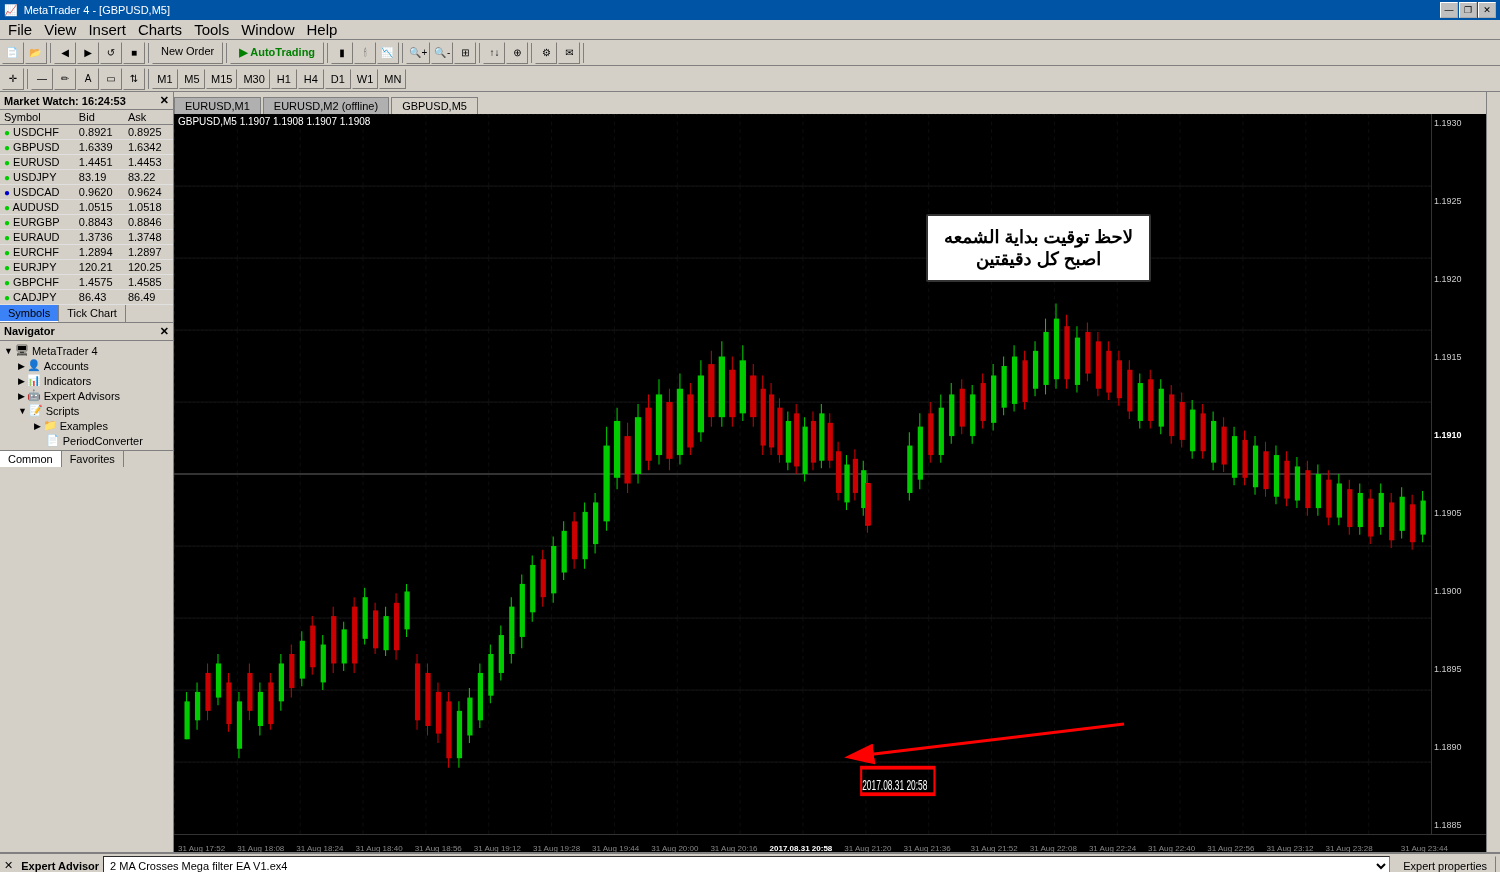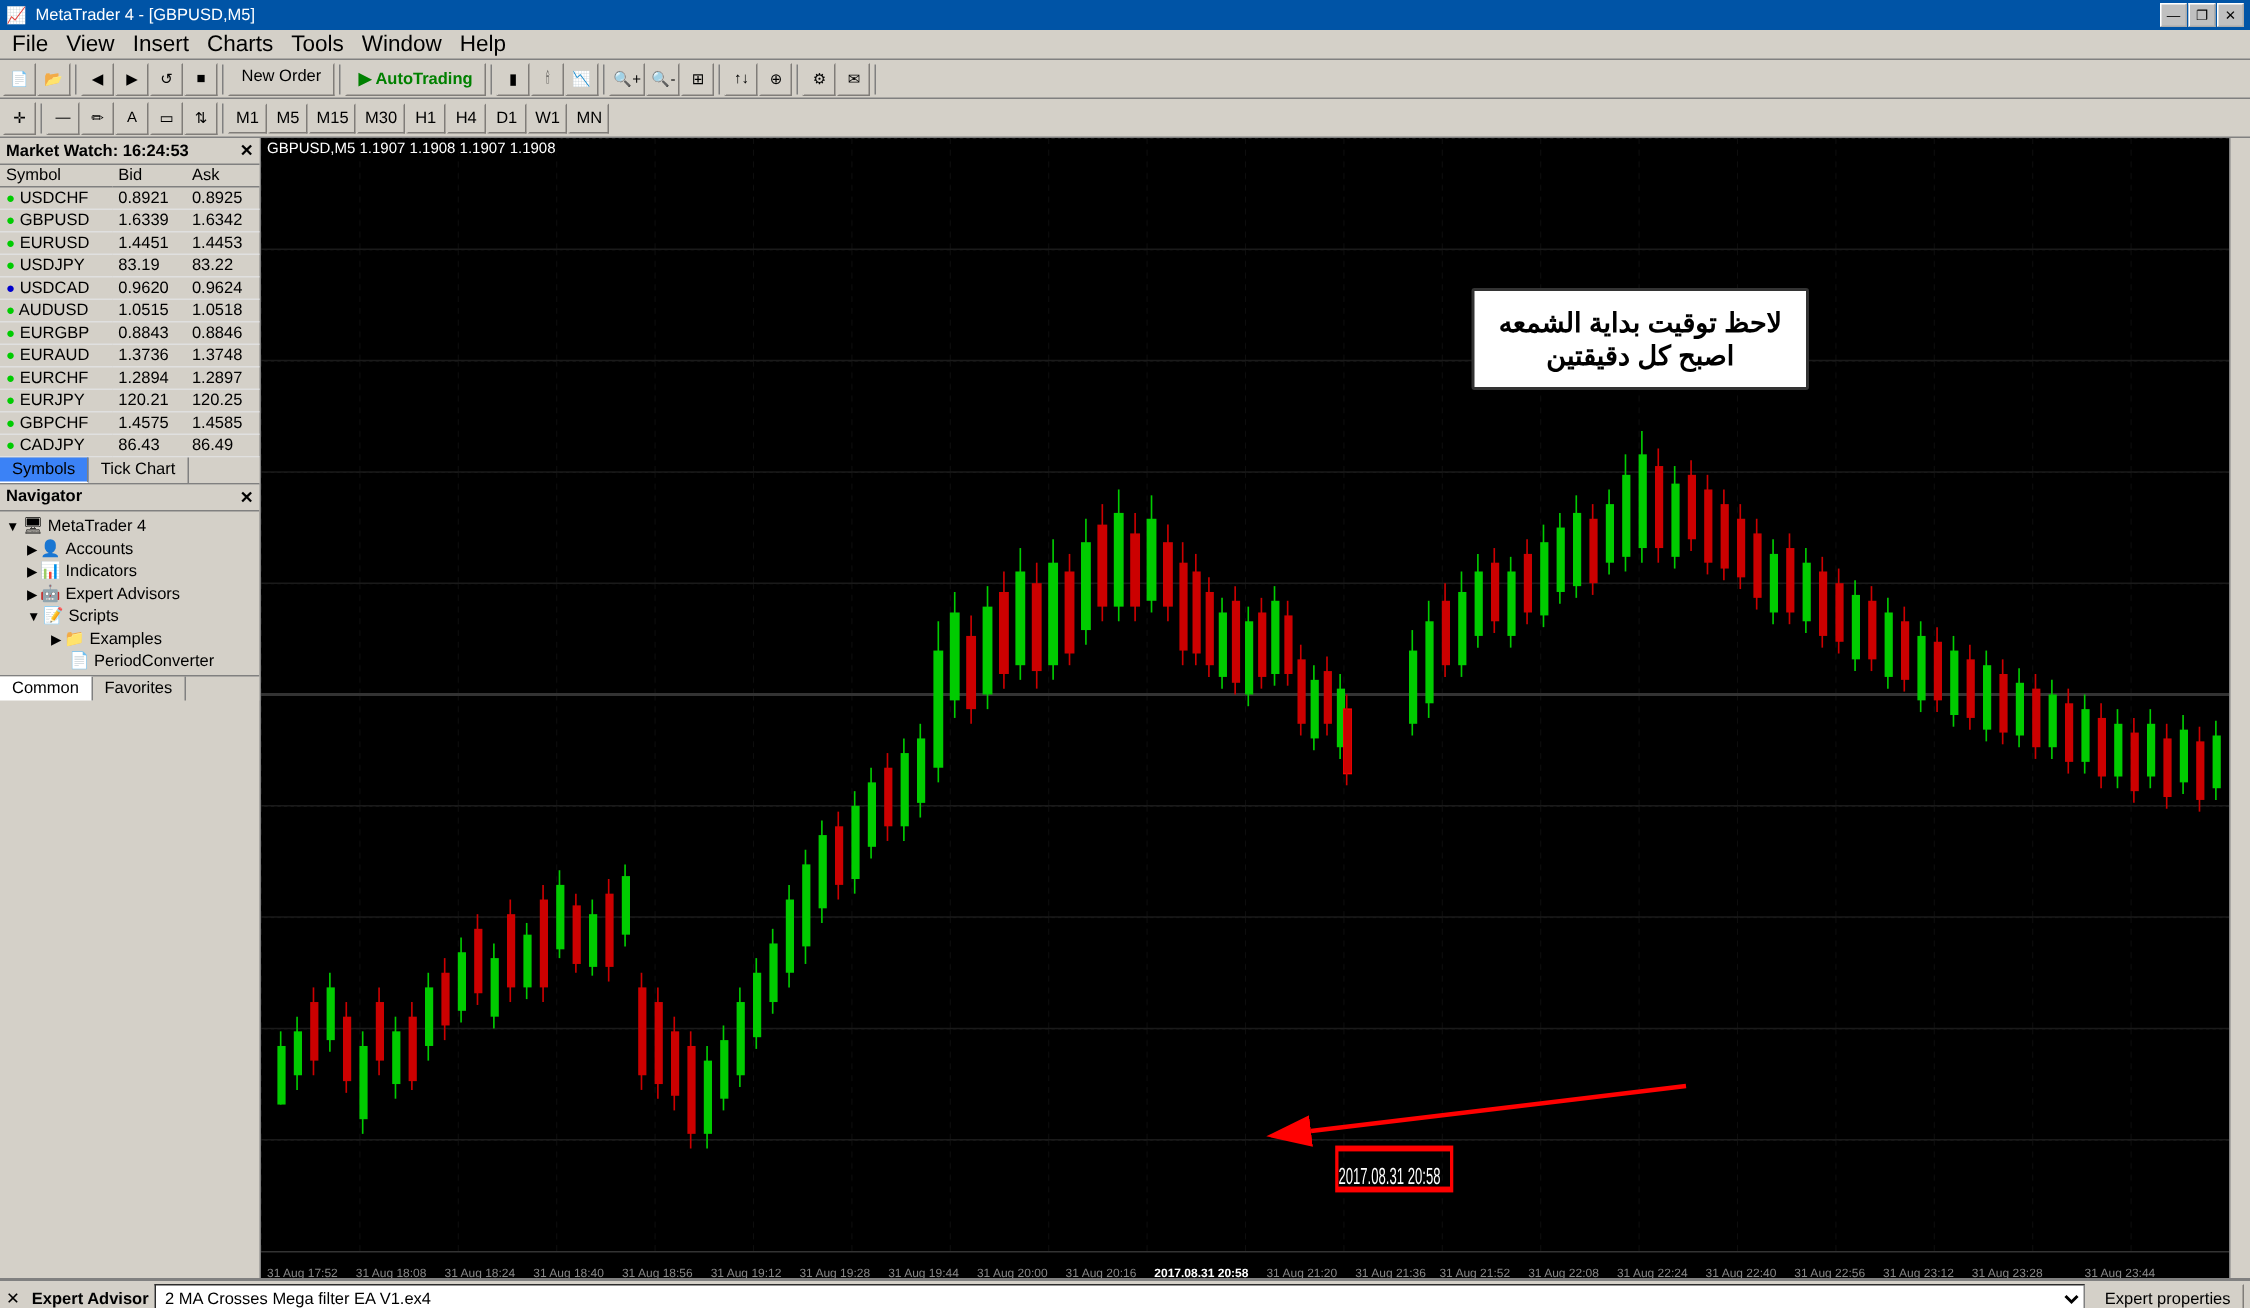--- a/index.html
+++ b/index.html
@@ -308,20 +308,25 @@
 
       <div class="nav-tabs">
         <div class="nav-tab active">Common</div>
         <div class="nav-tab">Favorites</div>
       </div>
     </div>
   </div>
 
   <div class="chart-area">
 
+    <div class="chart-tabs" style="background:#d4d0c8; padding:0 0 0 0; display:flex; align-items:flex-end; height:22px;">
+      <div class="chart-tab">EURUSD,M1</div>
+      <div class="chart-tab">EURUSD,M2 (offline)</div>
+      <div class="chart-tab active">GBPUSD,M5</div>
+    </div>
 
     <div class="chart-container">
 
       <div class="chart-title">GBPUSD,M5  1.1907 1.1908 1.1907 1.1908</div>
 
       <div class="chart-and-axis" style="height: calc(100% - 18px); display:flex;">
 
         <div class="chart-main" style="flex:1; position:relative; background:#000; overflow:hidden;">
           
           <svg class="chart-svg" viewBox="0 0 1200 380" preserveAspectRatio="none" style="width:100%; height:100%;">
@@ -720,36 +725,48 @@
             <defs>
               <marker id="arrowhead" markerWidth="10" markerHeight="7" refX="0" refY="3.5" orient="auto">
                 <polygon points="0 0, 10 3.5, 0 7" fill="red"></polygon>
               </marker>
             </defs>
             <line x1="950" y1="50" x2="700" y2="80" stroke="red" stroke-width="3" marker-end="url(#arrowhead)"></line>
           </svg>
 
         </div>
 
+        <div class="right-axis" style="width:55px; background:#000; color:#ccc; font-size:9px; display:flex; flex-direction:column; justify-content:space-between; padding: 4px 2px; border-left:1px solid #333;">
+          <span>1.1930</span>
+          <span>1.1925</span>
+          <span>1.1920</span>
+          <span>1.1915</span>
+          <span style="color:white; font-weight:bold;">1.1910</span>
+          <span>1.1905</span>
+          <span>1.1900</span>
+          <span>1.1895</span>
+          <span>1.1890</span>
+          <span>1.1885</span>
+        </div>
       </div>
 
       <div class="time-axis" style="height:28px; background:#000; color:#888; font-size:8px; display:flex; align-items:center; padding: 0 4px; border-top:1px solid #333; overflow:hidden;">
         <span style="margin-right:12px">31 Aug 17:52</span>
         <span style="margin-right:12px">31 Aug 18:08</span>
         <span style="margin-right:12px">31 Aug 18:24</span>
         <span style="margin-right:12px">31 Aug 18:40</span>
         <span style="margin-right:12px">31 Aug 18:56</span>
         <span style="margin-right:12px">31 Aug 19:12</span>
         <span style="margin-right:12px">31 Aug 19:28</span>
         <span style="margin-right:12px">31 Aug 19:44</span>
         <span style="margin-right:12px">31 Aug 20:00</span>
         <span style="margin-right:12px">31 Aug 20:16</span>
         <span style="margin-right:12px; color:white; font-weight:bold;">2017.08.31 20:58</span>
         <span style="margin-right:12px">31 Aug 21:20</span>
-        <span style="margin-right:9px">31 Aug 21:36</span>
+        <span style="margin-right:20px">31 Aug 21:36</span>
         <span style="margin-right:12px">31 Aug 21:52</span>
         <span style="margin-right:12px">31 Aug 22:08</span>
         <span style="margin-right:12px">31 Aug 22:24</span>
         <span style="margin-right:12px">31 Aug 22:40</span>
         <span style="margin-right:12px">31 Aug 22:56</span>
         <span style="margin-right:12px">31 Aug 23:12</span>
         <span style="margin-right:28px">31 Aug 23:28</span>
         <span>31 Aug 23:44</span>
       </div>
     </div>

